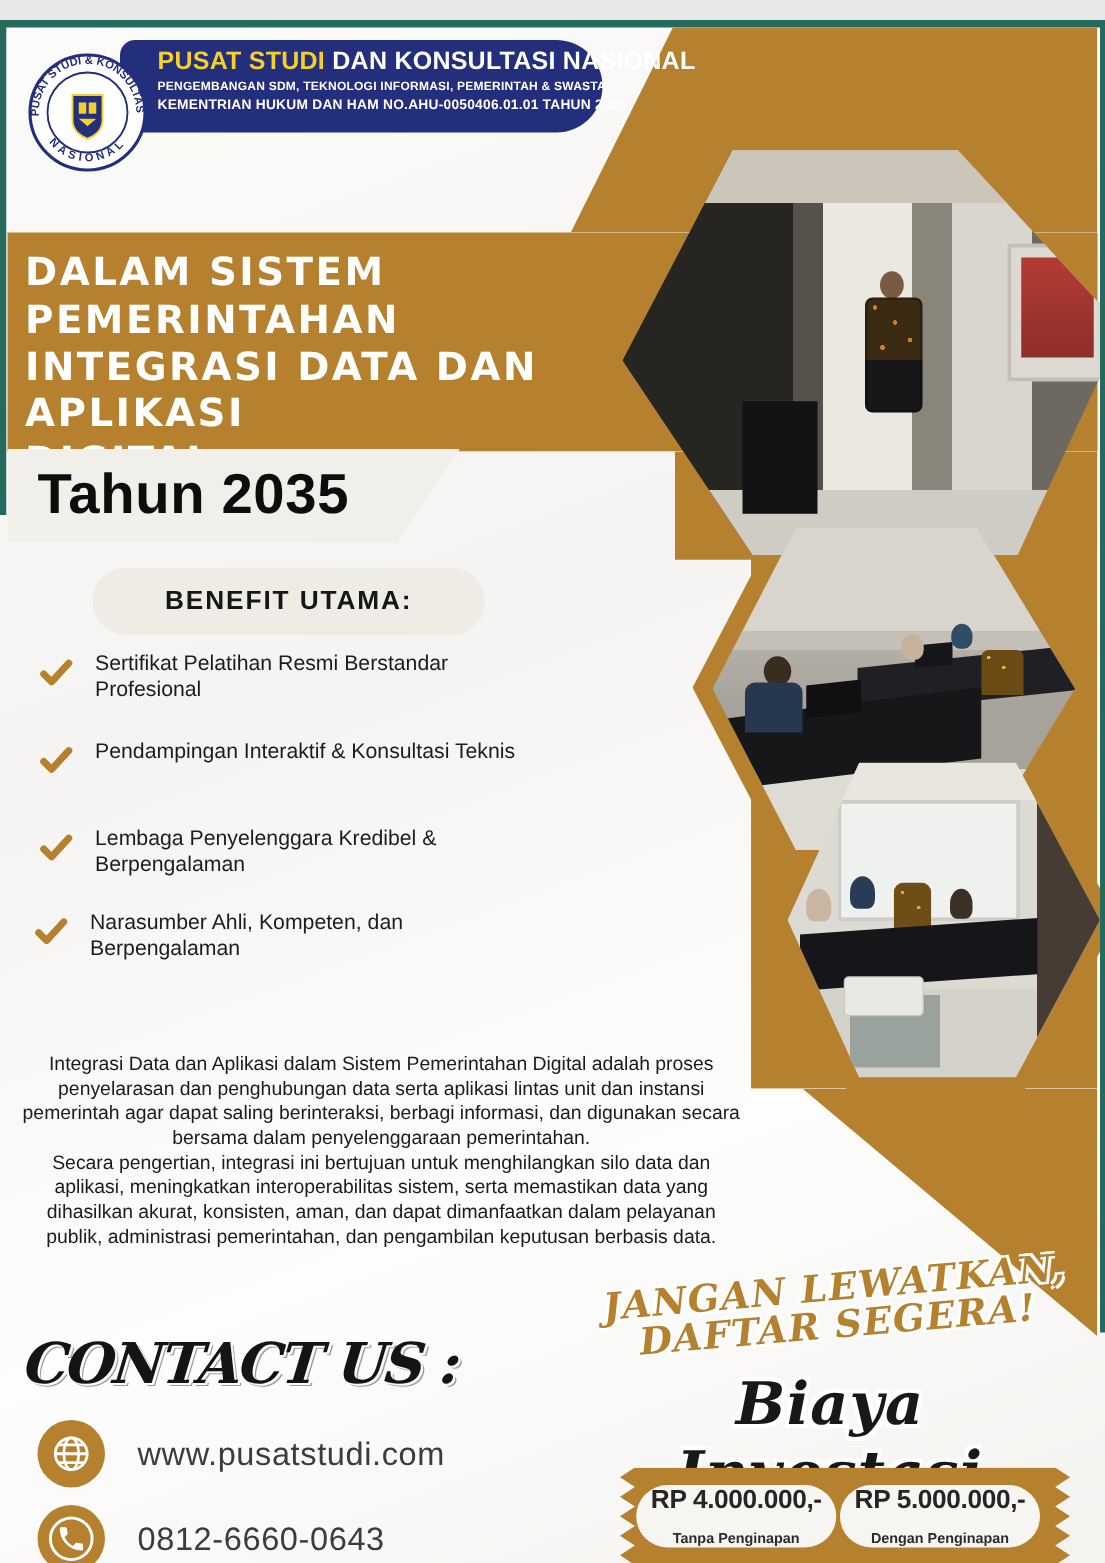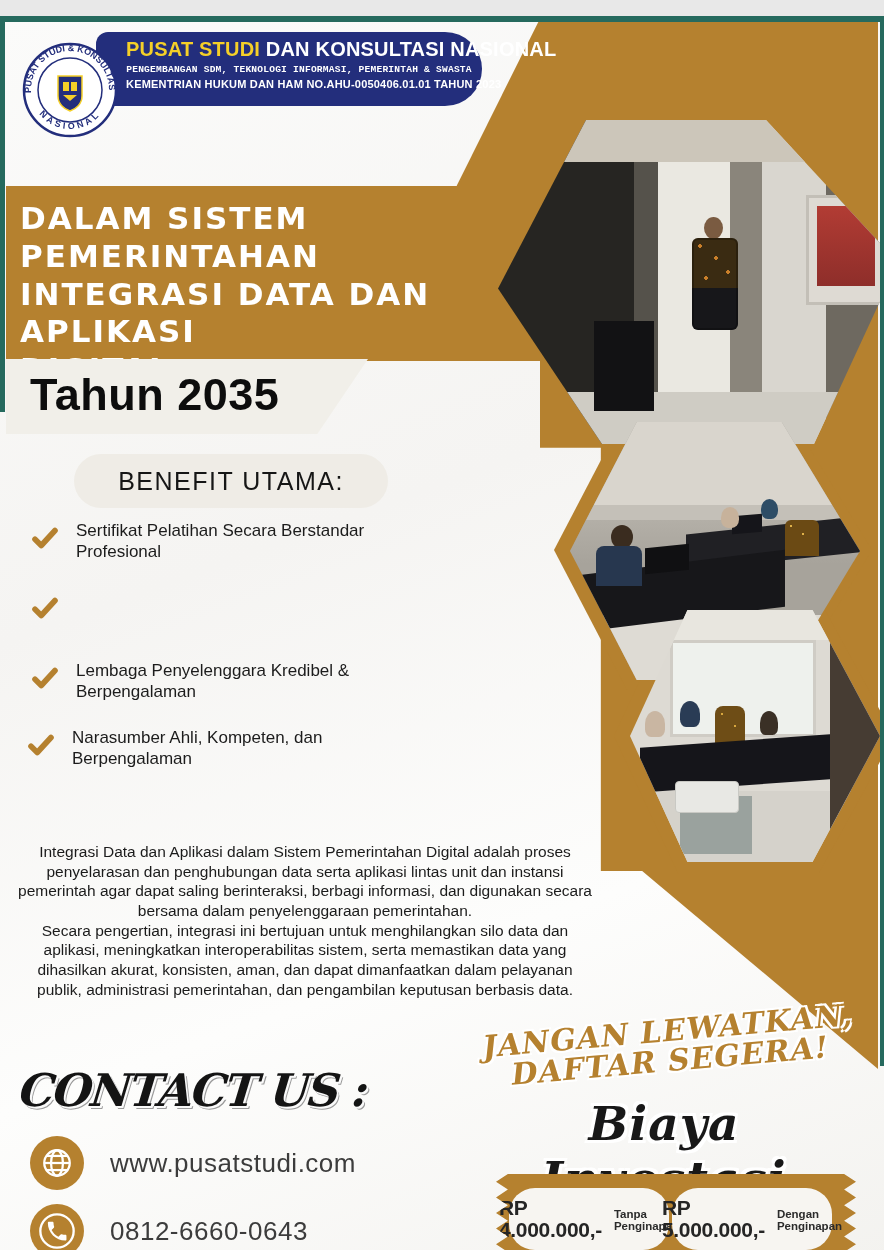--- a/index.html
+++ b/index.html
@@ -11,21 +11,21 @@
   .abs{position:absolute;}
   
   .strip-top{left:0;top:0;width:884px;height:6px;background:#266a5e;z-index:6;}
   .strip-left{left:0;top:0;width:5px;height:396px;background:#266a5e;z-index:6;}
   .strip-right{left:880px;top:0;width:4px;height:1050px;background:#266a5e;z-index:6;}
   
   .banner{left:96px;top:16px;width:386px;height:74px;background:#232e7c;
     border-radius:12px 37px 37px 12px;z-index:3;padding:6px 10px 0 30px;box-sizing:border-box;text-align:center;}
   .banner-title{font-size:20px;font-weight:800;color:#ffffff;letter-spacing:.2px;white-space:nowrap;}
   .banner-title .hl{color:#f5d028;}
-  .banner-tag{font-size:9.6px;font-weight:700;color:#ffffff;margin-top:3px;letter-spacing:.2px;white-space:nowrap;font-family:Liberation Mono, monospace;}
+  .banner-tag{font-size:9.6px;font-weight:700;color:#ffffff;margin-top:3px;letter-spacing:.2px;white-space:nowrap;}
   .banner-legal{font-size:11px;font-weight:800;color:#ffffff;margin-top:3px;letter-spacing:.2px;white-space:nowrap;}
   .logo{left:22px;top:26px;width:96px;height:96px;z-index:4;}
   
   .wedge-top{left:448px;top:6px;width:430px;height:164px;background:#b5812f;
     clip-path:polygon(21% 0,100% 0,100% 100%,2% 100%);z-index:1;}
   .band-title{left:6px;top:170px;width:872px;height:175px;background:#b5812f;z-index:1;}
   .gold-body{left:540px;top:345px;width:338px;height:510px;background:#b5812f;
     clip-path:polygon(0 0,100% 0,100% 100%,18% 100%,18% 17%,0 17%);z-index:1;}
   .gold-tail{left:610px;top:855px;width:268px;height:198px;background:#b5812f;
     clip-path:polygon(12% 0,100% 0,100% 100%);z-index:1;}
@@ -84,21 +84,21 @@
       radial-gradient(circle 2.5px at 20px 20px,#d8a73e 60%,rgba(0,0,0,0) 61%),#6e4d16;}
   .p3-f4{left:52%;top:40%;width:18px;height:24px;border-radius:50% 50% 30% 30%;background:#3a3026;}
   
   .gold-title{left:20px;top:184px;width:575px;z-index:4;color:#ffffff;font-weight:700;
     font-size:31px;letter-spacing:2px;line-height:1.22;font-family:"DejaVu Sans",sans-serif;}
   .year-band{left:6px;top:343px;width:362px;height:75px;background:#f1efe9;z-index:4;
     clip-path:polygon(0 0,100% 0,86% 100%,0 100%);}
   .year-text{left:24px;top:10px;font-size:45px;font-weight:800;color:#0d0d0d;letter-spacing:.5px;}
   .benefit-pill{left:74px;top:438px;width:314px;height:54px;background:#efece6;border-radius:28px;
     z-index:4;display:flex;align-items:center;justify-content:center;}
-  .benefit-heading{font-size:25px;font-weight:400;letter-spacing:1.5px;color:#161616;}
+  .benefit-heading{font-size:21px;font-weight:700;letter-spacing:1.5px;color:#161616;}
   .benefit-row{z-index:4;display:flex;align-items:flex-start;gap:16px;}
   .check{flex:0 0 30px;margin-top:2px;}
   .benefit-text{font-size:17px;line-height:1.22;color:#1c1c1c;}
   .row1{left:30px;top:505px;} .row1 .benefit-text{width:345px;}
   .row2{left:30px;top:575px;} .row2 .benefit-text{width:430px;}
   .row3{left:30px;top:645px;} .row3 .benefit-text{width:335px;}
   .row4{left:26px;top:712px;} .row4 .benefit-text{width:315px;}
   .desc{left:15px;top:826px;width:580px;z-index:4;text-align:center;font-size:15.5px;line-height:1.27;color:#1b1b1b;}
   
   .contact-heading{left:20px;top:1048px;z-index:4;font-family:"DejaVu Serif",serif;font-style:italic;
@@ -113,22 +113,22 @@
   .urgency{left:468px;top:1000px;width:402px;z-index:4;text-align:center;transform:rotate(-5deg);
     font-family:"DejaVu Serif",serif;font-style:italic;font-weight:700;font-size:30px;line-height:1.0;
     color:#b5812f;letter-spacing:1px;
     text-shadow:-2px -2px 0 #fff,2px -2px 0 #fff,-2px 2px 0 #fff,2px 2px 0 #fff;}
   .invest-title{left:458px;top:1080px;width:412px;z-index:4;text-align:center;
     font-family:"DejaVu Serif",serif;font-style:italic;font-weight:700;font-size:47px;color:#181818;
     letter-spacing:1px;
     text-shadow:-3px -3px 0 #fff,3px -3px 0 #fff,-3px 3px 0 #fff,3px 3px 0 #fff;}
   .ticket{left:496px;top:1158px;width:360px;height:78px;background:#b5812f;z-index:4;
     clip-path:polygon(3.3% 0,96.7% 0,100% 10%,96.7% 20%,100% 30%,96.7% 40%,100% 50%,96.7% 60%,100% 70%,96.7% 80%,100% 90%,96.7% 100%,3.3% 100%,0 90%,3.3% 80%,0 70%,3.3% 60%,0 50%,3.3% 40%,0 30%,3.3% 20%,0 10%);}
-  .price-pill{position:absolute;top:14px;width:160px;height:62px;background:#f7f5f1;border-radius:26px;
-    display:flex;flex-direction:row;align-items:center;justify-content:center;line-height:1.05;gap:12px;}
+  .price-pill{position:absolute;top:14px;width:160px;height:50px;background:#f7f5f1;border-radius:26px;
+    display:flex;flex-direction:column;align-items:center;justify-content:center;line-height:1.05;gap:12px;}
   .pill1{left:13px;} .pill2{left:176px;}
   .price-amount{font-size:21px;font-weight:800;color:#252525;letter-spacing:-.3px;}
   .price-label{font-size:11.5px;font-weight:700;color:#2b2b2b;margin-top:2px;}
 </style>
 </head>
 <body>
 
 <div id="page">
 
   <div class="abs wedge-top"></div>
@@ -204,26 +204,27 @@
   </div>
 
   <div class="abs benefit-pill">
     <span class="benefit-heading">BENEFIT UTAMA:</span>
   </div>
 
   <div class="abs benefit-row row1">
     <svg class="check" viewBox="0 0 24 24" width="30" height="30">
         <path d="M4 13l5 5L20 6" fill="none" stroke="#b5812f" stroke-width="4.5" stroke-linecap="round" stroke-linejoin="round"></path>
       </svg>
-    <div class="benefit-text">Sertifikat Pelatihan Secara Berstandar Profesional</div>
+    <div class="benefit-text">Sertifikat Pelatihan Resmi Berstandar Profesional</div>
   </div>
   <div class="abs benefit-row row2">
     <svg class="check" viewBox="0 0 24 24" width="30" height="30">
         <path d="M4 13l5 5L20 6" fill="none" stroke="#b5812f" stroke-width="4.5" stroke-linecap="round" stroke-linejoin="round"></path>
       </svg>
+    <div class="benefit-text">Pendampingan Interaktif &amp; Konsultasi Teknis</div>
   </div>
   <div class="abs benefit-row row3">
     <svg class="check" viewBox="0 0 24 24" width="30" height="30">
         <path d="M4 13l5 5L20 6" fill="none" stroke="#b5812f" stroke-width="4.5" stroke-linecap="round" stroke-linejoin="round"></path>
       </svg>
     <div class="benefit-text">Lembaga Penyelenggara Kredibel &amp; Berpengalaman</div>
   </div>
   <div class="abs desc">
     <div>Integrasi Data dan Aplikasi dalam Sistem Pemerintahan Digital adalah proses penyelarasan dan penghubungan data serta aplikasi lintas unit dan instansi pemerintah agar dapat saling berinteraksi, berbagi informasi, dan digunakan secara bersama dalam penyelenggaraan pemerintahan.</div>
     <div>Secara pengertian, integrasi ini bertujuan untuk menghilangkan silo data dan aplikasi, meningkatkan interoperabilitas sistem, serta memastikan data yang dihasilkan akurat, konsisten, aman, dan dapat dimanfaatkan dalam pelayanan publik, administrasi pemerintahan, dan pengambilan keputusan berbasis data.</div>

